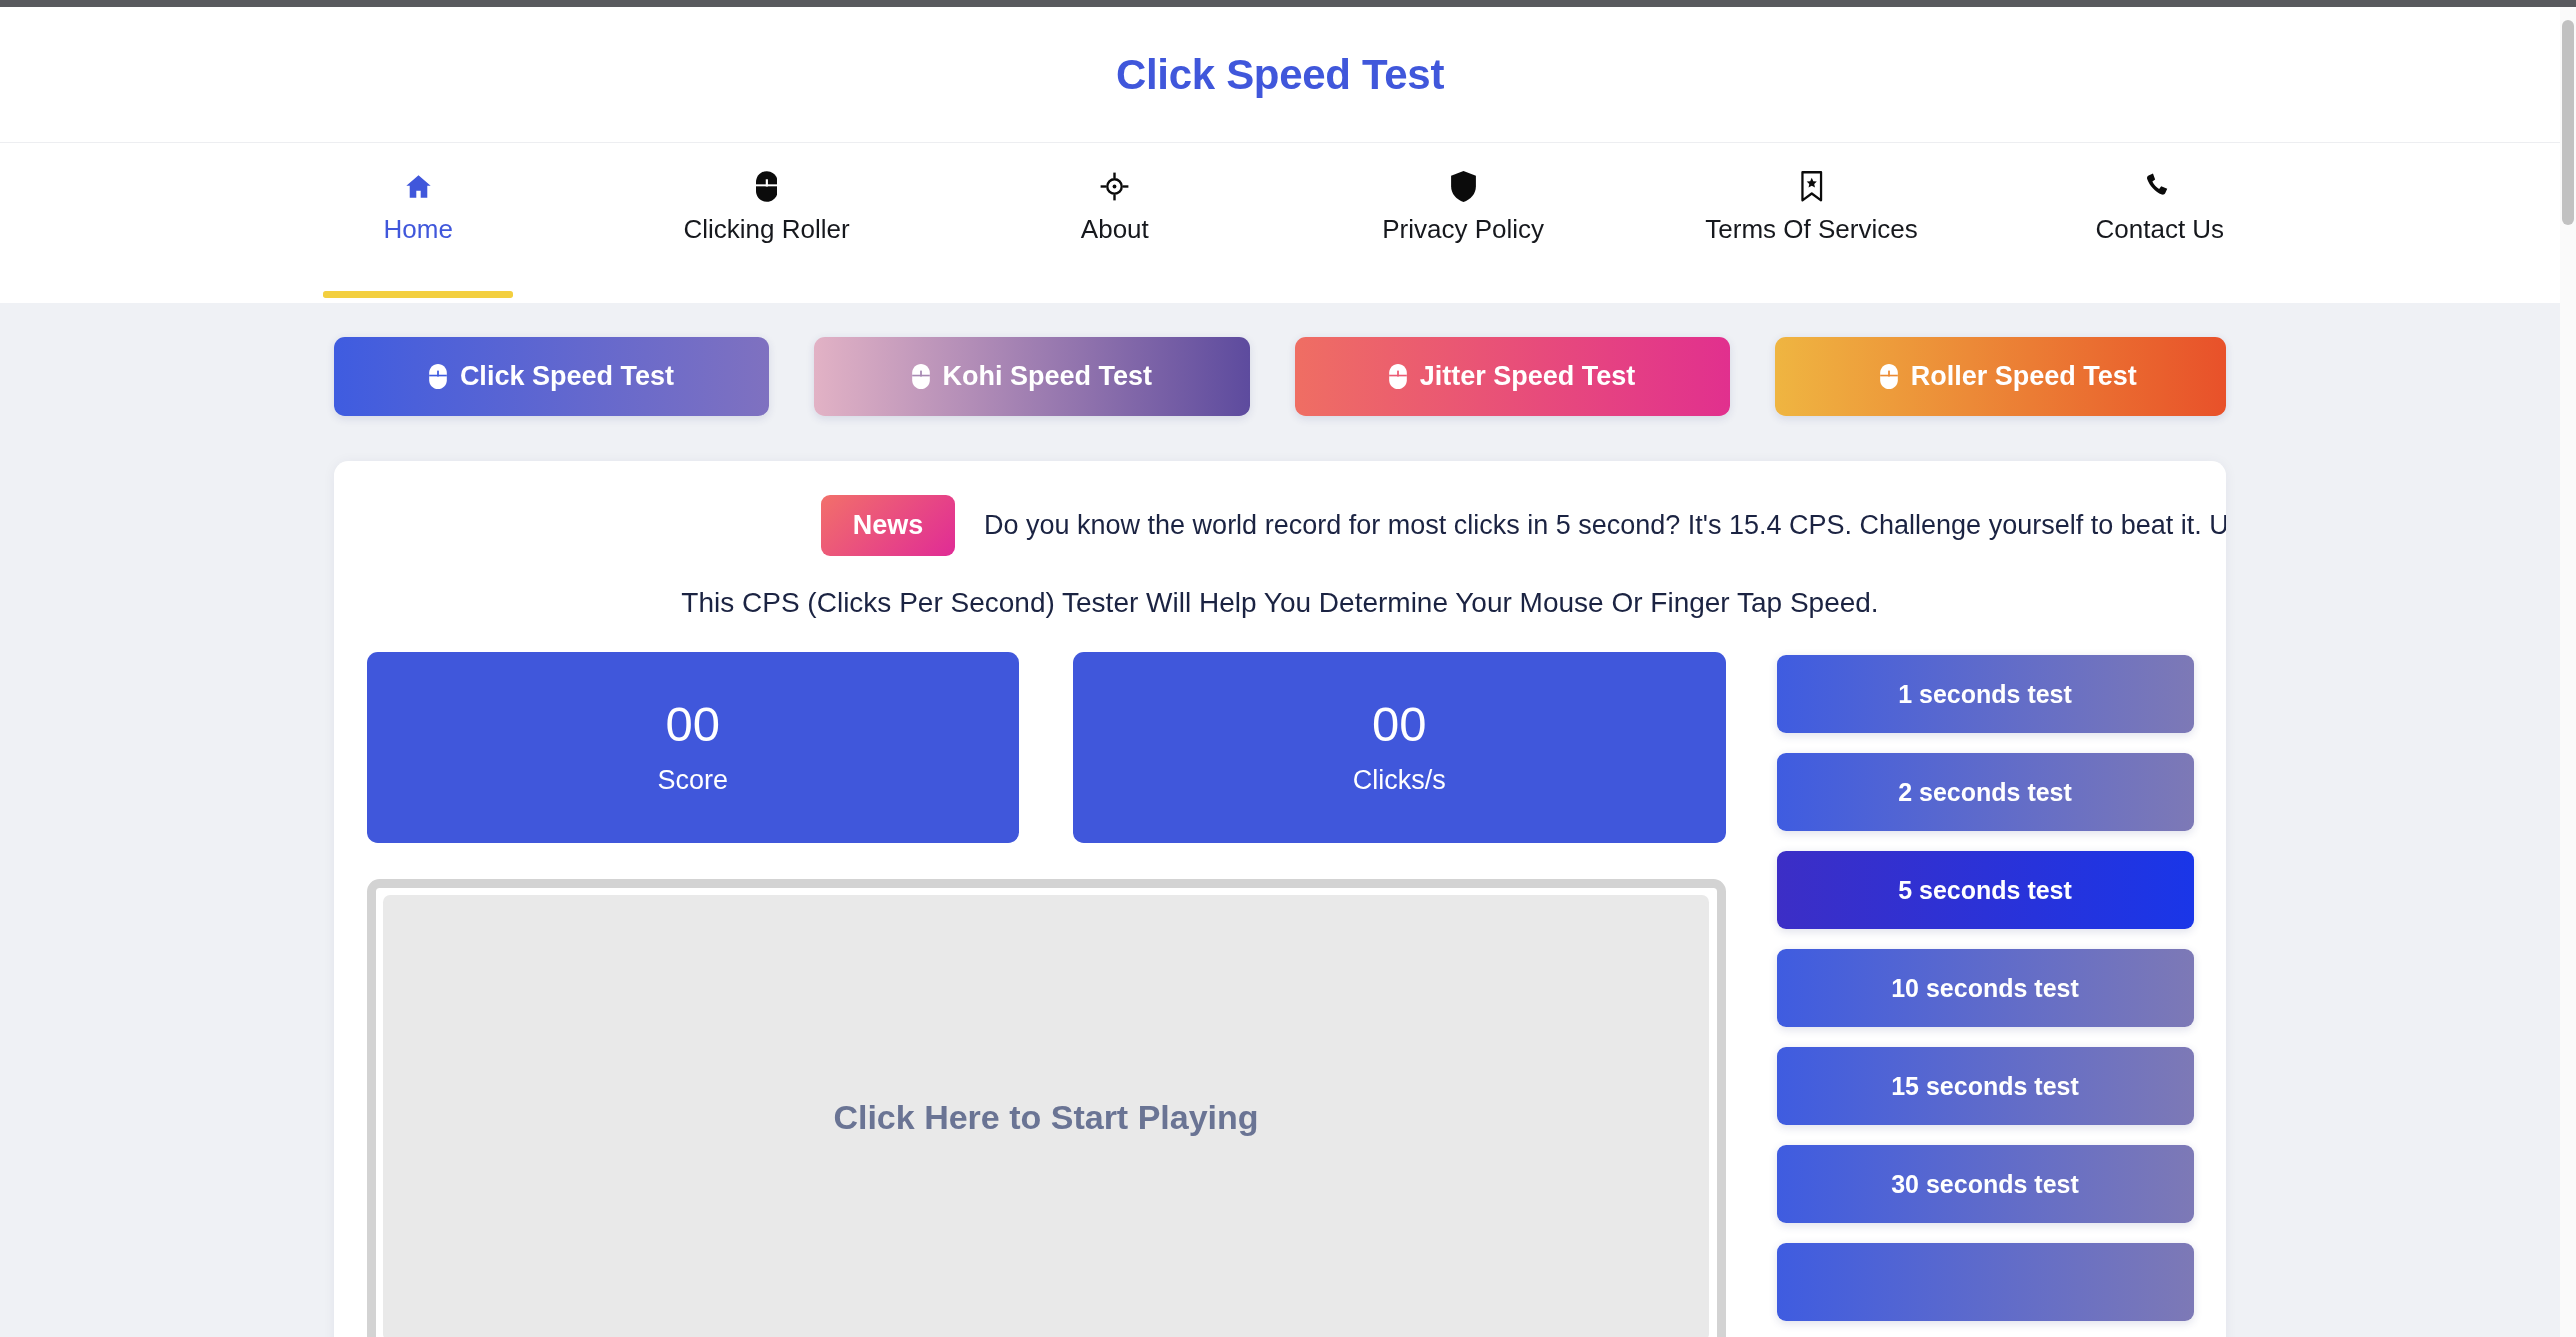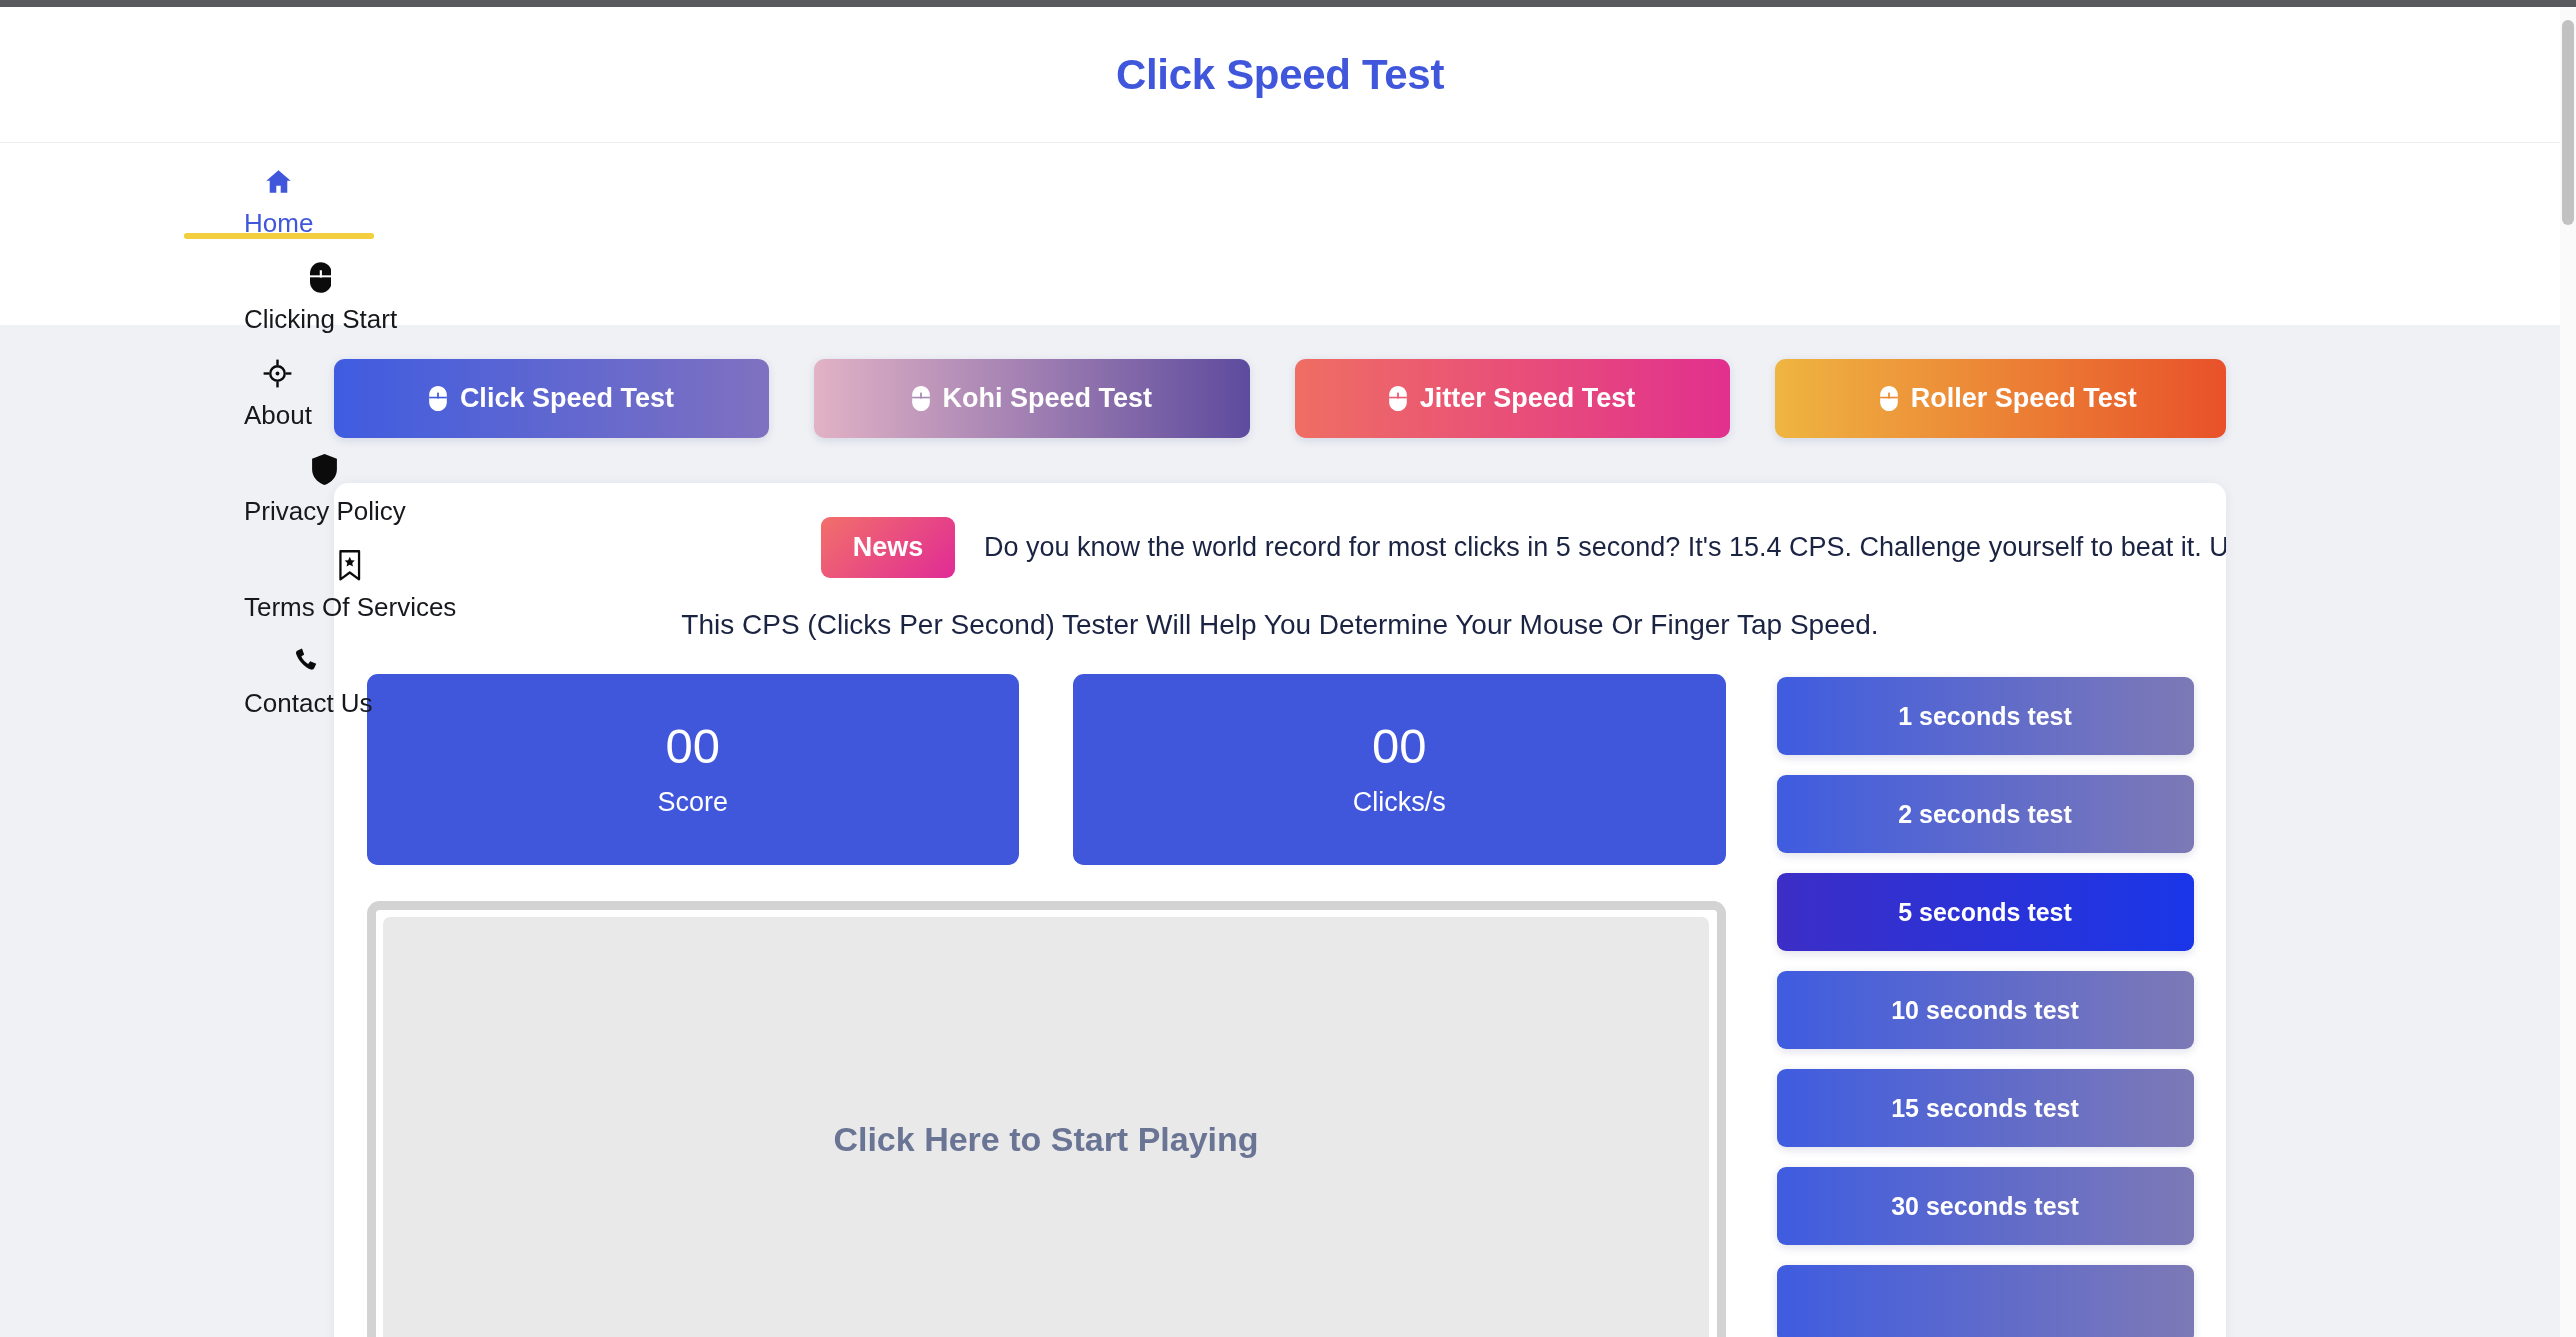--- a/index.html
+++ b/index.html
@@ -43,27 +43,26 @@
   .site-title {
     font-size: 42px;
     font-weight: bold;
     color: #4057db;
     letter-spacing: -0.3px;
   }
 
   
   .navbar {
     width: 2560px;
-    height: 183px;
+    height: 161px;
     background: #ffffff;
     border-top: 1.8px solid #edeef1;
     display: flex;
-    align-items: flex-start;
+    align-items: center;
     padding: 0 226px 0 244px;
-    flex-direction: column;
   }
   .nav-item {
     flex: 1;
     height: 149px;
     display: flex;
     flex-direction: column;
     align-items: center;
     justify-content: flex-start;
     padding-top: 20px;
     position: relative;
@@ -313,21 +312,21 @@
     </div>
 
     <div class="nav-item">
       <span class="nav-icon">
         <svg width="21.7" height="31" viewBox="0 0 24 34" fill="currentColor">
             <path d="M12 0C5.4 0 0 5.4 0 12v10c0 6.6 5.4 12 12 12s12-5.4 12-12V12C24 5.4 18.6 0 12 0z"></path>
             <rect x="10.8" y="9" width="2.4" height="8" fill="#ffffff"></rect>
             <rect x="0" y="14.6" width="24" height="2.2" fill="#ffffff"></rect>
           </svg>
       </span>
-      <span class="nav-label">Clicking Start</span>
+      <span class="nav-label">Clicking Roller</span>
     </div>
 
     <div class="nav-item">
       <span class="nav-icon">
         <svg width="29" height="29" viewBox="0 0 24 24" fill="none" stroke="currentColor" stroke-width="2">
             <circle cx="12" cy="12" r="6"></circle>
             <line x1="12" y1="0.5" x2="12" y2="5"></line>
             <line x1="12" y1="19" x2="12" y2="23.5"></line>
             <line x1="0.5" y1="12" x2="5" y2="12"></line>
             <line x1="19" y1="12" x2="23.5" y2="12"></line>

